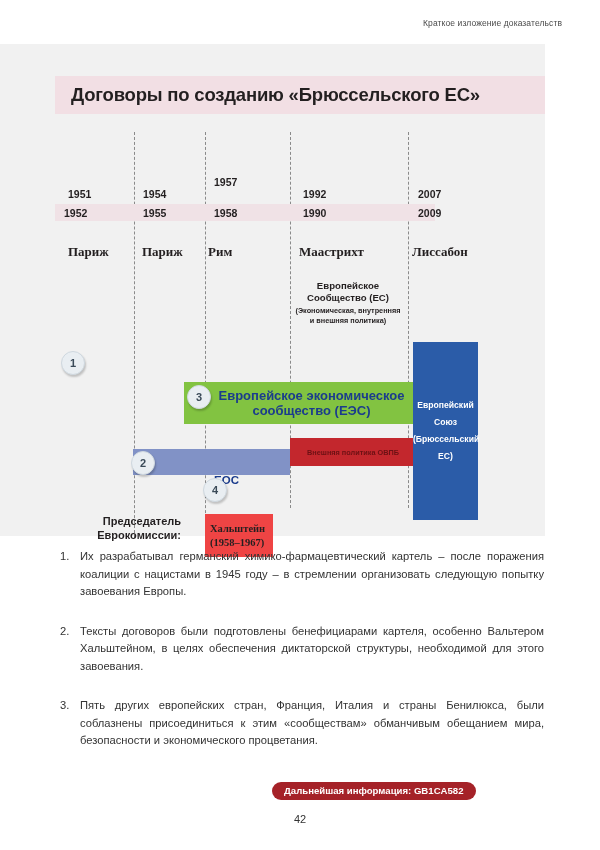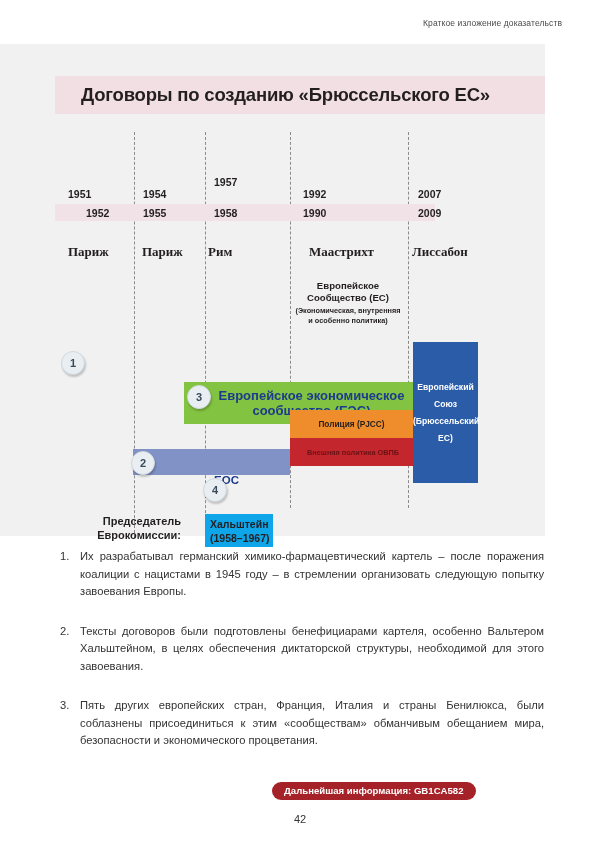--- a/index.html
+++ b/index.html
@@ -23,21 +23,21 @@
   .figure{
     position:absolute;left:0;top:44px;width:545px;height:492px;
     background:#f1f1f1;
   }
   .figure-inner{position:absolute;inset:0;}
 
   .fig-title{
     position:absolute;left:55px;top:32px;width:490px;height:38px;
     background:#f2dfe4;
     display:flex;align-items:center;
-    box-sizing:border-box;padding-left:26px;
+    box-sizing:border-box;padding-left:16px;
   }
   .fig-title span{
     font-size:18.5px;font-weight:700;color:#231f20;letter-spacing:-.2px;
   }
 
   
   .vline{
     position:absolute;width:0;border-left:1px dashed #8a8a8a;
     top:88px;height:406px;
   }
@@ -100,21 +100,21 @@
     left:133px;top:405px;width:157px;height:26px;background:#8192c6;
   }
   .bar-edc .lbl{color:#1b3c8c;font-size:11.5px;font-weight:700;padding-left:30px;margin-top:35px;}
 
   .bar-euratom{
     left:205px;top:431px;width:208px;height:28px;background:#e5329b;
   }
   .bar-euratom .lbl{color:#3a2258;font-size:11.5px;font-weight:700;text-align:left;padding-left:28px;}
 
   .bar-eu{
-    left:413px;top:298px;width:65px;height:141px;background:#2b5ca8;
+    left:413px;top:298px;width:65px;height:178px;background:#2b5ca8;
     display:flex;align-items:center;justify-content:center;
   }
   .bar-eu .lbl{
     color:#ffffff;font-size:8.6px;font-weight:700;line-height:17px;text-align:center;
   }
 
   
   .badge{
     position:absolute;width:22px;height:22px;border-radius:50%;
     background:#e9eef2;border:1px solid #cfd8df;
@@ -122,24 +122,25 @@
     font-size:11px;font-weight:700;color:#3a4a58;
     box-shadow:1px 2px 2px rgba(0,0,0,.20);
   }
 
   
   .chair-label{
     position:absolute;left:63px;top:470px;width:118px;text-align:right;
     font-size:11px;font-weight:700;color:#231f20;line-height:14px;
   }
   .chair-box{
-    position:absolute;left:205px;top:470px;width:68px;height:33px;
-    background:#0ea5e9;display:flex;flex-direction:column;
+    position:absolute;left:205px;top:470px;width:68px;height:43px;
+    background:#ef4444;display:flex;flex-direction:column;
     align-items:flex-start;justify-content:center;box-sizing:border-box;
     padding-left:5px;
+    font-family:Liberation Serif, serif;
   }
   .chair-box span{font-size:10.5px;font-weight:700;color:#231f20;line-height:14px;}
 
   
   .body{position:absolute;left:60px;top:548px;width:484px;}
   .item{display:flex;margin-bottom:22px;}
   .item .num{
     width:20px;flex:0 0 20px;font-size:11.2px;color:#333;line-height:17.5px;
   }
   .item .txt{
@@ -181,47 +182,44 @@
       <div class="vline short" style="left:408px;"></div>
 
       <div class="yearband"></div>
 
       <div class="year" style="left:68px;top:144px;">1951</div>
       <div class="year" style="left:143px;top:144px;">1954</div>
       <div class="year" style="left:214px;top:132px;">1957</div>
       <div class="year" style="left:303px;top:144px;">1992</div>
       <div class="year" style="left:418px;top:144px;">2007</div>
 
-      <div class="year" style="left:86px;top:163px;">1952</div>
+      <div class="year" style="left:64px;top:163px;">1952</div>
       <div class="year" style="left:143px;top:163px;">1955</div>
       <div class="year" style="left:214px;top:163px;">1958</div>
       <div class="year" style="left:303px;top:163px;">1990</div>
       <div class="year" style="left:418px;top:163px;">2009</div>
 
       <div class="city" style="left:68px;top:200px;">Париж</div>
       <div class="city" style="left:142px;top:200px;">Париж</div>
       <div class="city" style="left:208px;top:200px;">Рим</div>
-      <div class="city" style="left:309px;top:200px;text-align:center;">Маастрихт</div>
+      <div class="city" style="left:299px;top:200px;text-align:center;">Маастрихт</div>
       <div class="city" style="left:412px;top:200px;">Лиссабон</div>
 
       <div class="ec-caption">
         <span class="l1">Европейское</span>
         <span class="l2">Сообщество (ЕС)</span>
         <span class="l3">(Экономическая, внутренняя</span>
-        <span class="l4">и особенно политика)</span>
+        <span class="l4">и внешняя политика)</span>
       </div>
 
 
       <div class="bar bar-eec">
         <div class="lbl">Европейское экономическое сообщество (ЕЭС)</div>
       </div>
 
-      <div class="bar bar-police">
-        <div class="lbl">Полиция (PJCC)</div>
-      </div>
 
       <div class="bar bar-cfsp">
         <div class="lbl">Внешняя политика  ОВПБ</div>
       </div>
 
       <div class="bar bar-edc">
         <div class="lbl">ЕОС</div>
       </div>
 
 

